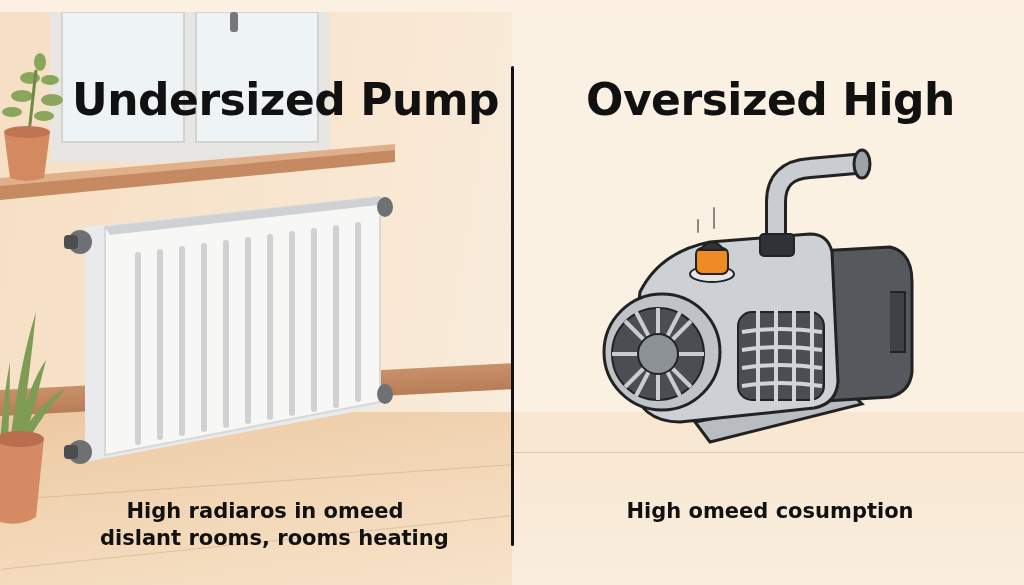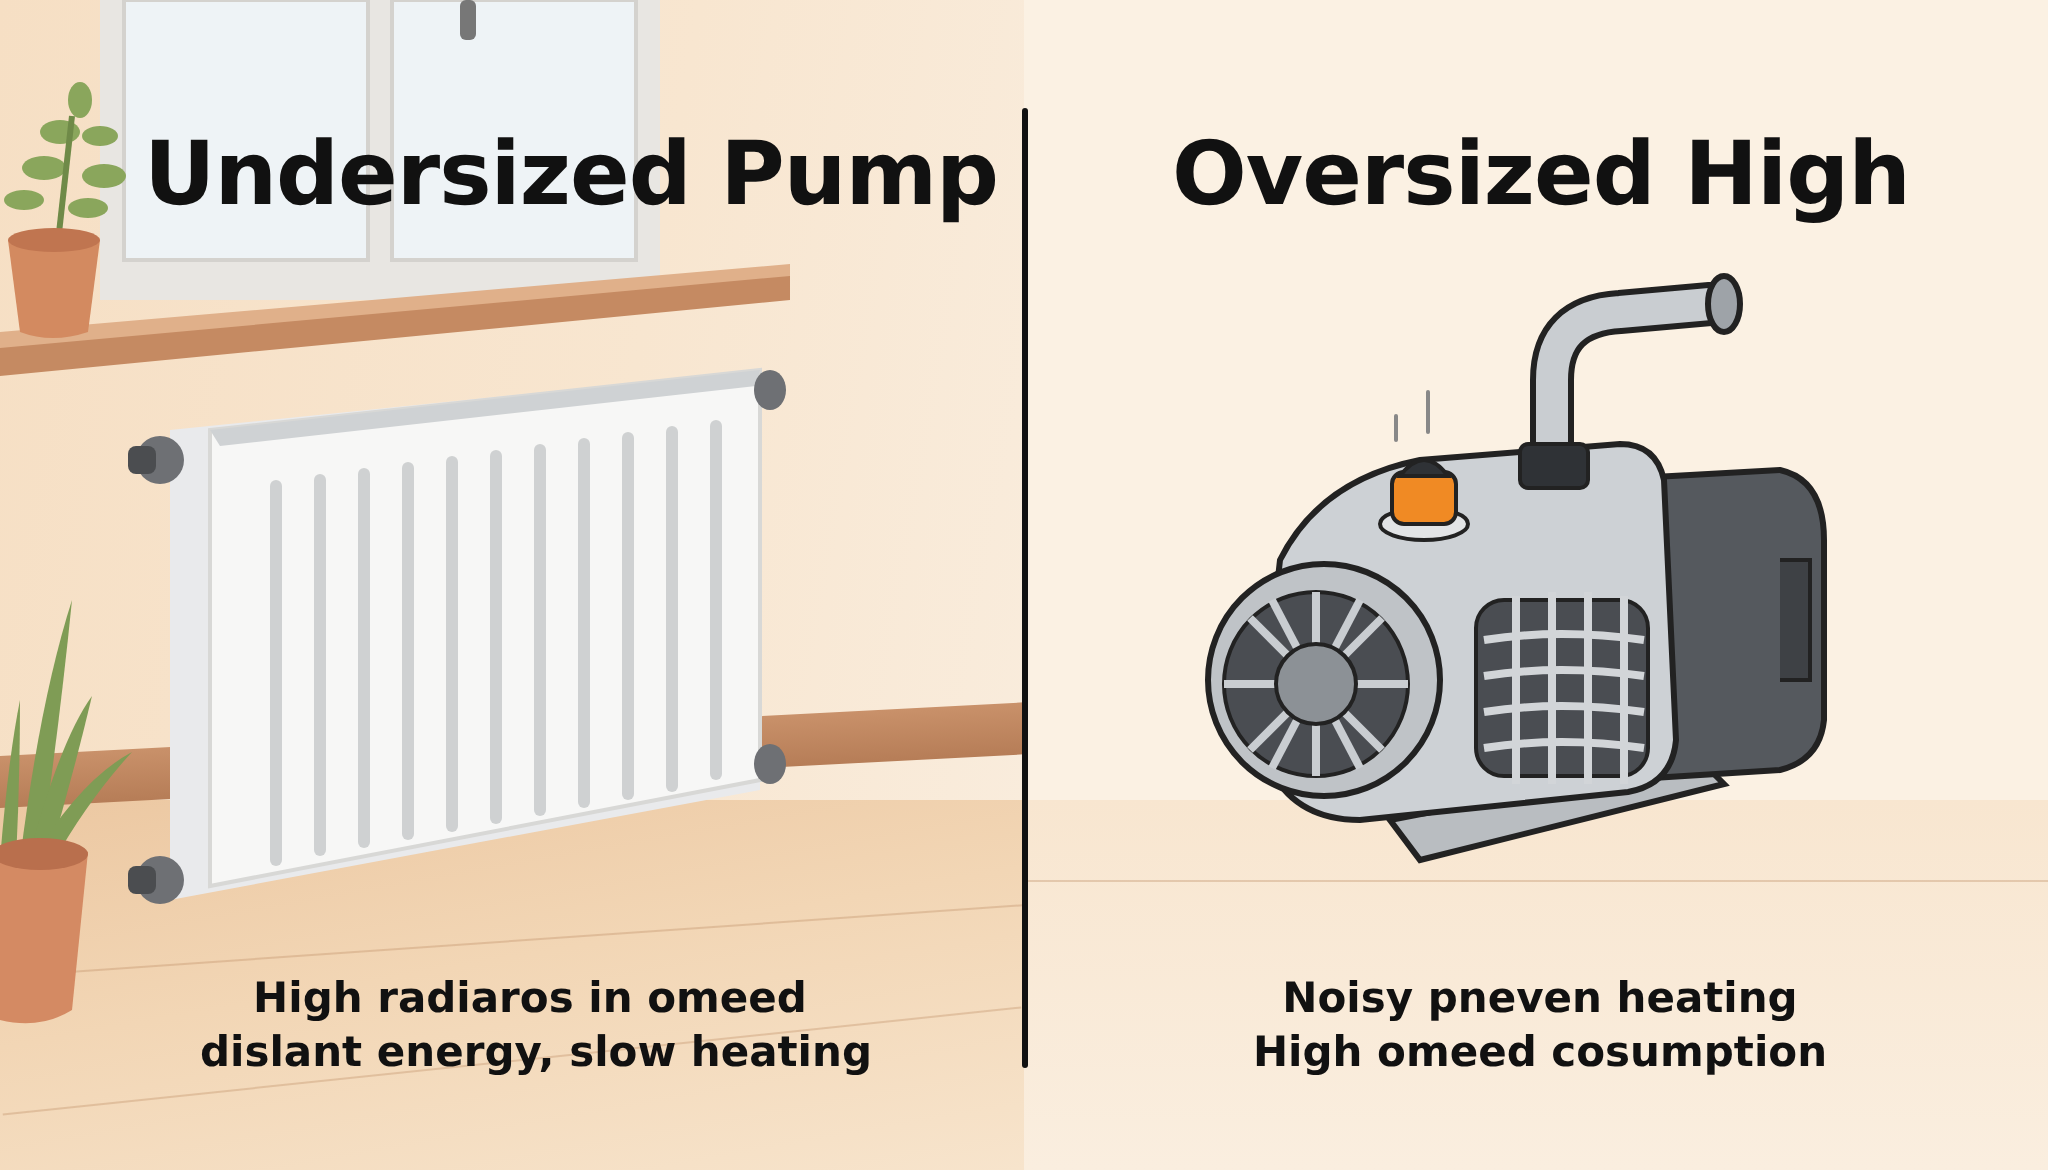--- a/index.html
+++ b/index.html
@@ -1,17 +1,17 @@
 <!DOCTYPE html>
 <html><head>
 <meta charset="utf-8">
 <style>
   html, body { margin: 0; padding: 0; }
   body { width: 1024px; height: 585px; overflow: hidden; position: relative; background: #fbf0e2; font-family: "DejaVu Sans", sans-serif; }
-  .scene { position: absolute; inset: 0; }
+  .scene { position: absolute; inset: 0; margin-top: 12px; }
   .wall-left { position: absolute; left: 0; top: 0; width: 512px; height: 410px; background: linear-gradient(100deg, #f6dfc4 0%, #f8e6d0 60%, #f9ecdc 100%); }
   .wall-right { position: absolute; left: 512px; top: 0; width: 512px; height: 410px; background: #fbf1e3; }
   .floor-left { position: absolute; left: 0; top: 400px; width: 512px; height: 185px; background: linear-gradient(170deg, #ecc8a2 0%, #f2d6b5 45%, #f7e4cc 100%); }
   .floor-right { position: absolute; left: 512px; top: 400px; width: 512px; height: 185px; background: linear-gradient(180deg, #f8e6d0 0%, #faeedf 100%); }
   .baseboard { position: absolute; left: 0; top: 378px; width: 512px; height: 26px; background: linear-gradient(180deg, #c9916a, #b67d57); transform: skewY(-3deg); transform-origin: left; }
   .tile-line { position: absolute; height: 1px; background: rgba(190,140,100,0.35); }
   .divider { position: absolute; left: 511px; top: 54px; width: 3px; height: 480px; background: #111; border-radius: 2px; }
 
   .title { position: absolute; top: 62px; font-family: "DejaVu Sans", sans-serif; font-weight: bold; font-size: 44px; color: #111; letter-spacing: -0.5px; white-space: nowrap; }
   .title-left { left: 72px; }
@@ -150,19 +150,18 @@
     </g>
   </svg>
 
   <div class="divider"></div>
 
   <div class="title title-left">Undersized Pump</div>
   <div class="title title-right">Oversized High</div>
 
   <div class="caption caption-left">
     <span>High radiaros in omeed</span>
-    <span>dislant energy, slow heating</span>
+    <span>dislant rooms, rooms heating</span>
   </div>
   <div class="caption caption-right">
-    <span>Noisy pneven heating</span>
     <span>High omeed cosumption</span>
   </div>
 </div>
 
 </body></html>

